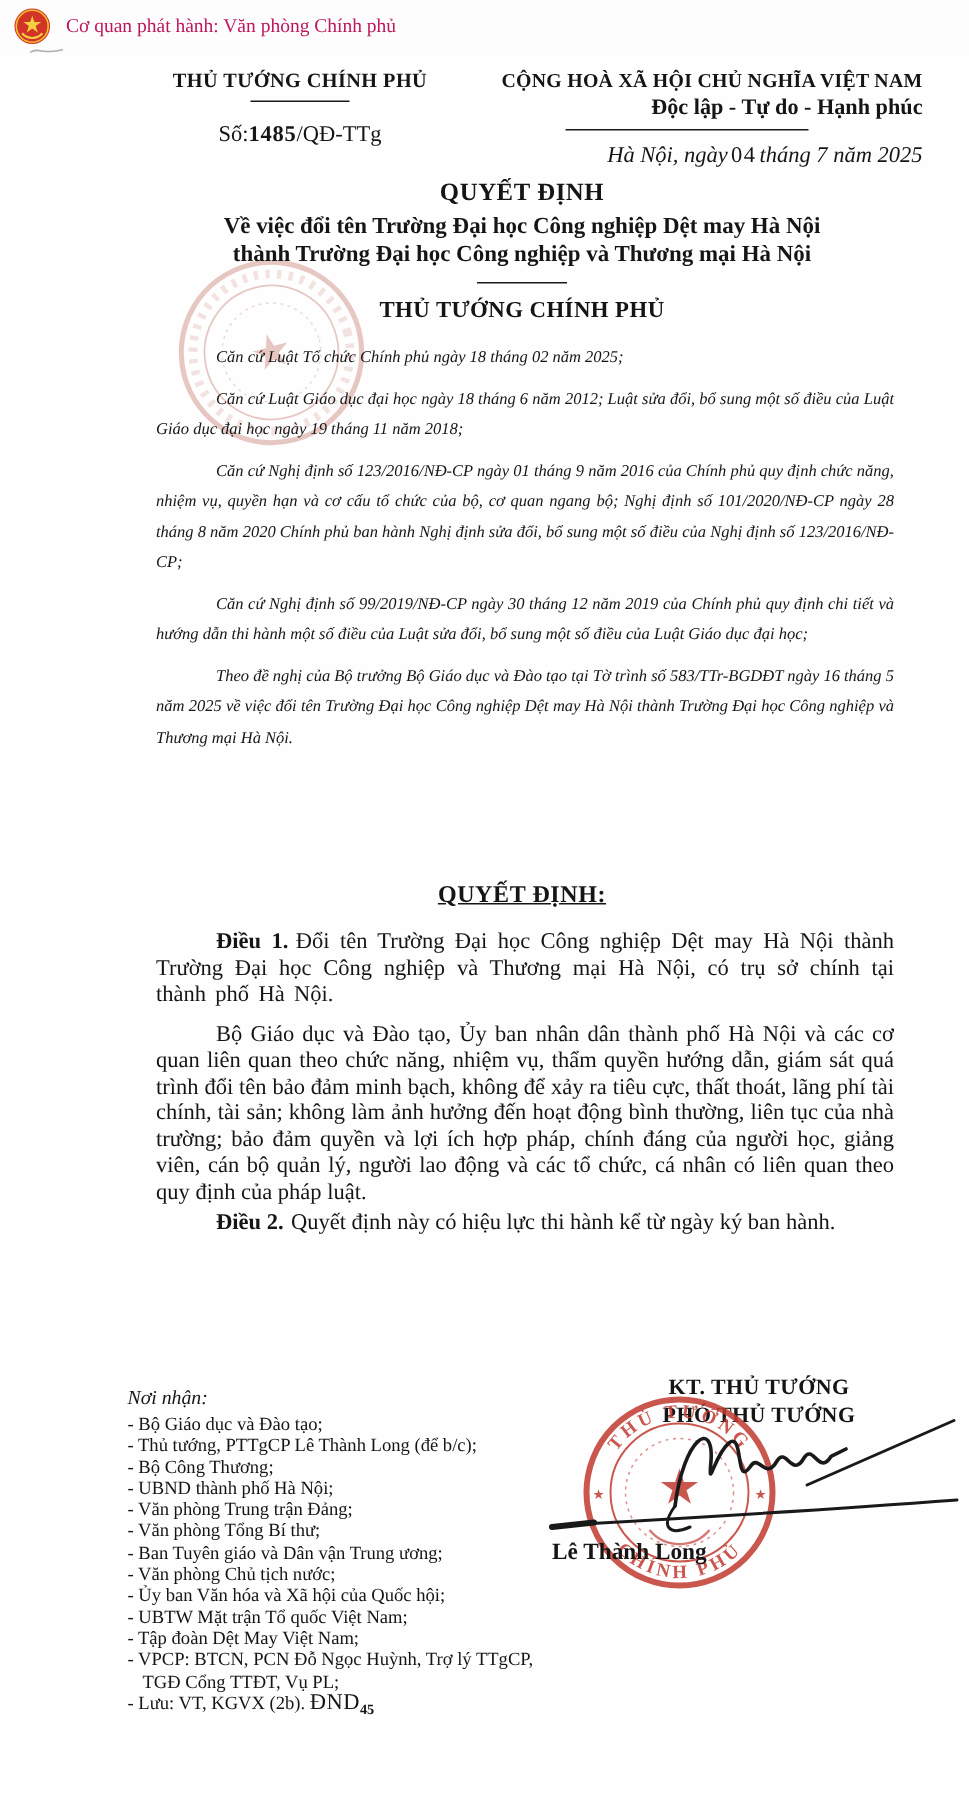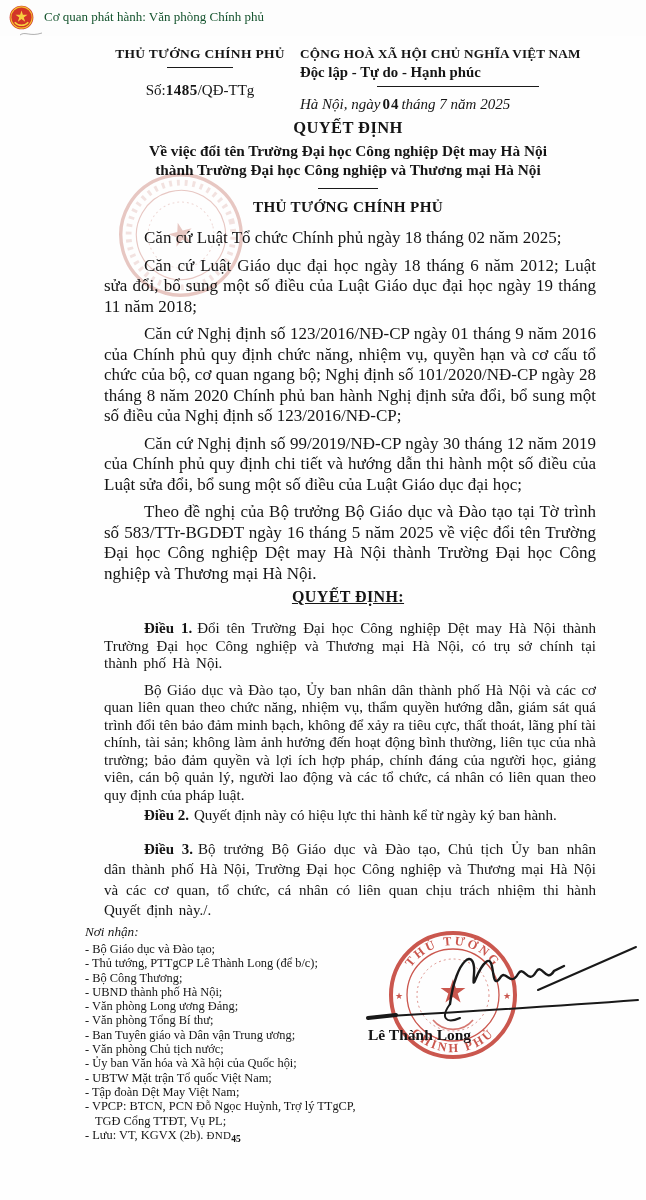--- a/index.html
+++ b/index.html
@@ -6,67 +6,67 @@
   body{
     width:646px;height:1200px;overflow:hidden;background:#ffffff;
     font-family:"Liberation Serif","DejaVu Serif",serif;color:#151515;
     position:relative;
   }
   .page{position:absolute;inset:0;background:#fefefe;}
 
   
   .publisher-bar{position:absolute;top:0;left:0;right:0;height:36px;display:flex;align-items:flex-start;padding:5px 0 0 9px;box-sizing:border-box;background:#fdfdfd;}
   .publisher-bar .emblem{width:25px;height:25px;flex:0 0 auto;}
-  .publisher-bar .pub-label{margin-left:10px;padding-top:4px;font-size:13px;color:#14532d;}
+  .publisher-bar .pub-label{margin-left:10px;padding-top:4px;font-size:13px;color:#be185d;}
   .pub-scribble{position:absolute;left:18px;top:30px;}
 
   
   .hdr-left{position:absolute;top:46px;left:85px;width:230px;text-align:center;}
-  .hdr-right{position:absolute;top:46px;left:300px;width:315px;text-align:left;}
+  .hdr-right{position:absolute;top:46px;left:300px;width:315px;text-align:right;}
   .issuer{font-weight:bold;font-size:13.5px;letter-spacing:.3px;}
   .hdr-line-left{width:66px;border-top:1.4px solid #1a1a1a;margin:5px auto 0 auto;}
   .doc-number{margin-top:14px;font-size:15px;}
   .doc-no-value{font-weight:600;letter-spacing:.5px;}
   .motto1{font-weight:bold;font-size:13.2px;letter-spacing:.2px;}
   .motto2{font-weight:bold;font-size:14.8px;margin-top:2px;}
   .hdr-line-right{width:162px;border-top:1.4px solid #1a1a1a;margin:5px auto 0 auto;}
   .place-date{margin-top:9px;font-size:15px;font-style:italic;}
-  .date-day{font-style:normal;font-weight:bold;margin:0 2px;letter-spacing:1px;}
+  .date-day{font-style:normal;font-weight:normal;margin:0 2px;letter-spacing:1px;}
 
   
   .title-block{position:absolute;top:118px;left:96px;width:504px;text-align:center;z-index:2;}
   .doc-title{font-weight:bold;font-size:16.5px;letter-spacing:.4px;}
   .doc-subject{font-weight:bold;font-size:15.3px;line-height:19px;margin-top:3px;}
   .title-line{width:60px;border-top:1.4px solid #1a1a1a;margin:9px auto 0 auto;}
   .authority{font-weight:bold;font-size:15.2px;margin-top:9px;letter-spacing:.3px;}
 
   
   .faint-stamp{position:absolute;left:116px;top:170px;z-index:0;opacity:.30;}
 
   
   .preamble{position:absolute;top:228px;left:104px;width:492px;z-index:1;}
-  .preamble p{margin:0 0 7px 0;font-size:17px;line-height:20.5px;text-align:justify;text-indent:40px;}
+  .preamble p{margin:0 0 7px 0;font-style:italic;font-size:11px;line-height:20.5px;text-align:justify;text-indent:40px;}
 
   
   .decision-heading{position:absolute;top:588px;left:96px;width:504px;text-align:center;font-weight:bold;font-size:16px;letter-spacing:.4px;z-index:1;text-decoration:underline;}
   .articles{position:absolute;top:620px;left:104px;width:492px;z-index:1;}
   .articles p{margin:0;font-size:15px;line-height:17.5px;text-align:justify;text-indent:40px;}
   .articles p .article-label{font-weight:bold;margin-right:5px;}
   .articles p .article-label:empty{display:none;margin:0;}
   .art-1{margin-bottom:9px !important;word-spacing:2.5px;}
   .art-2{margin-bottom:3px !important;}
   .art-3{margin-bottom:14px !important;}
   .art-4{line-height:20.5px !important;word-spacing:2px;}
 
   
   .recipients{position:absolute;top:924px;left:85px;width:285px;z-index:1;}
   .recipients-heading{font-weight:normal;font-style:italic;font-size:13.2px;margin-bottom:2px;}
   .recipients ul{list-style:none;margin:0;padding:0;}
   .recipients li{font-size:12.4px;line-height:14.3px;padding-left:10px;text-indent:-10px;}
-  .code-caps{font-size:11px;letter-spacing:.3px;}
+  .code-caps{font-size:15px;letter-spacing:.3px;}
   .code-sub{font-size:9.5px;font-weight:bold;}
 
   
   .sig-block{position:absolute;top:916px;left:368px;width:276px;text-align:center;z-index:2;}
   .sig-line1,.sig-line2{font-weight:bold;font-size:14.6px;line-height:19px;letter-spacing:.3px;}
   .official-stamp{position:absolute;left:386px;top:928px;z-index:3;opacity:.85;}
   .signature-svg{position:absolute;left:362px;top:938px;z-index:4;}
   .signer-name{position:absolute;top:1026px;left:368px;width:276px;text-align:left;font-weight:bold;font-size:15.5px;z-index:5;}
 </style>
 </head>
@@ -125,42 +125,45 @@
     <p>Căn cứ Nghị định số 99/2019/NĐ-CP ngày 30 tháng 12 năm 2019 của Chính phủ quy định chi tiết và hướng dẫn thi hành một số điều của Luật sửa đổi, bổ sung một số điều của Luật Giáo dục đại học;</p>
     <p>Theo đề nghị của Bộ trưởng Bộ Giáo dục và Đào tạo tại Tờ trình số 583/TTr-BGDĐT ngày 16 tháng 5 năm 2025 về việc đổi tên Trường Đại học Công nghiệp Dệt may Hà Nội thành Trường Đại học Công nghiệp và Thương mại Hà Nội.</p>
   </div>
 
   <div class="decision-heading">QUYẾT ĐỊNH:</div>
 
   <div class="articles">
     <p class="art-1"><span class="article-label">Điều 1.</span><span>Đổi tên Trường Đại học Công nghiệp Dệt may Hà Nội thành Trường Đại học Công nghiệp và Thương mại Hà Nội, có trụ sở chính tại thành phố Hà Nội.</span></p>
     <p class="art-2"><span>Bộ Giáo dục và Đào tạo, Ủy ban nhân dân thành phố Hà Nội và các cơ quan liên quan theo chức năng, nhiệm vụ, thẩm quyền hướng dẫn, giám sát quá trình đổi tên bảo đảm minh bạch, không để xảy ra tiêu cực, thất thoát, lãng phí tài chính, tài sản; không làm ảnh hưởng đến hoạt động bình thường, liên tục của nhà trường; bảo đảm quyền và lợi ích hợp pháp, chính đáng của người học, giảng viên, cán bộ quản lý, người lao động và các tổ chức, cá nhân có liên quan theo quy định của pháp luật.</span></p>
     <p class="art-3"><span class="article-label">Điều 2.</span><span>Quyết định này có hiệu lực thi hành kể từ ngày ký ban hành.</span></p>
-    <p class="art-4"><span class="article-label">Điều 3.</span><span>Bộ trưởng Bộ Giáo dục và Đào tạo, Chủ tịch Ủy ban nhân dân thành phố Hà Nội, Trường Đại học Công nghiệp và Thương mại Hà Nội và các cơ quan, tổ chức, cá nhân có liên quan chịu trách nhiệm thi hành Quyết định này./.</span></p>
   </div>
 
   <div class="recipients">
     <div class="recipients-heading">Nơi nhận:</div>
     <ul>
       <li>- Bộ Giáo dục và Đào tạo;</li>
       <li>- Thủ tướng, PTTgCP Lê Thành Long (để b/c);</li>
       <li>- Bộ Công Thương;</li>
       <li>- UBND thành phố Hà Nội;</li>
-      <li>- Văn phòng Long ương Đảng;</li>
+      <li>- Văn phòng Trung trận Đảng;</li>
       <li>- Văn phòng Tổng Bí thư;</li>
       <li>- Ban Tuyên giáo và Dân vận Trung ương;</li>
       <li>- Văn phòng Chủ tịch nước;</li>
       <li>- Ủy ban Văn hóa và Xã hội của Quốc hội;</li>
       <li>- UBTW Mặt trận Tổ quốc Việt Nam;</li>
       <li>- Tập đoàn Dệt May Việt Nam;</li>
       <li>- VPCP: BTCN, PCN Đỗ Ngọc Huỳnh, Trợ lý TTgCP, TGĐ Cổng TTĐT, Vụ PL;</li>
       <li><span>- Lưu: VT, KGVX (2b).</span> <span class="code-caps">ĐND</span><sub class="code-sub">45</sub></li>
     </ul>
   </div>
 
+  <div class="sig-block">
+    <div class="sig-line1">KT. THỦ TƯỚNG</div>
+    <div class="sig-line2">PHÓ THỦ TƯỚNG</div>
+  </div>
 
   <svg class="official-stamp" width="134" height="134" viewBox="0 0 134 134">
     <g stroke="#c23a30" fill="none">
       <circle cx="67" cy="67" r="62" stroke-width="4"></circle>
       <circle cx="67" cy="67" r="46" stroke-width="1.3"></circle>
       <circle cx="67" cy="67" r="36" stroke-width="1" stroke-dasharray="2 3" opacity=".65"></circle>
       <polygon transform="translate(67,64)" fill="#c23a30" stroke="none" points="0,-13 2.9,-4 12.4,-4 4.7,1.5 7.6,10.5 0,5 -7.6,10.5 -4.7,1.5 -12.4,-4 -2.9,-4"></polygon>
       <path d="M47 92 A 26 26 0 0 0 87 92" stroke-width="1.6" opacity=".8"></path>
     </g>
     <defs>

